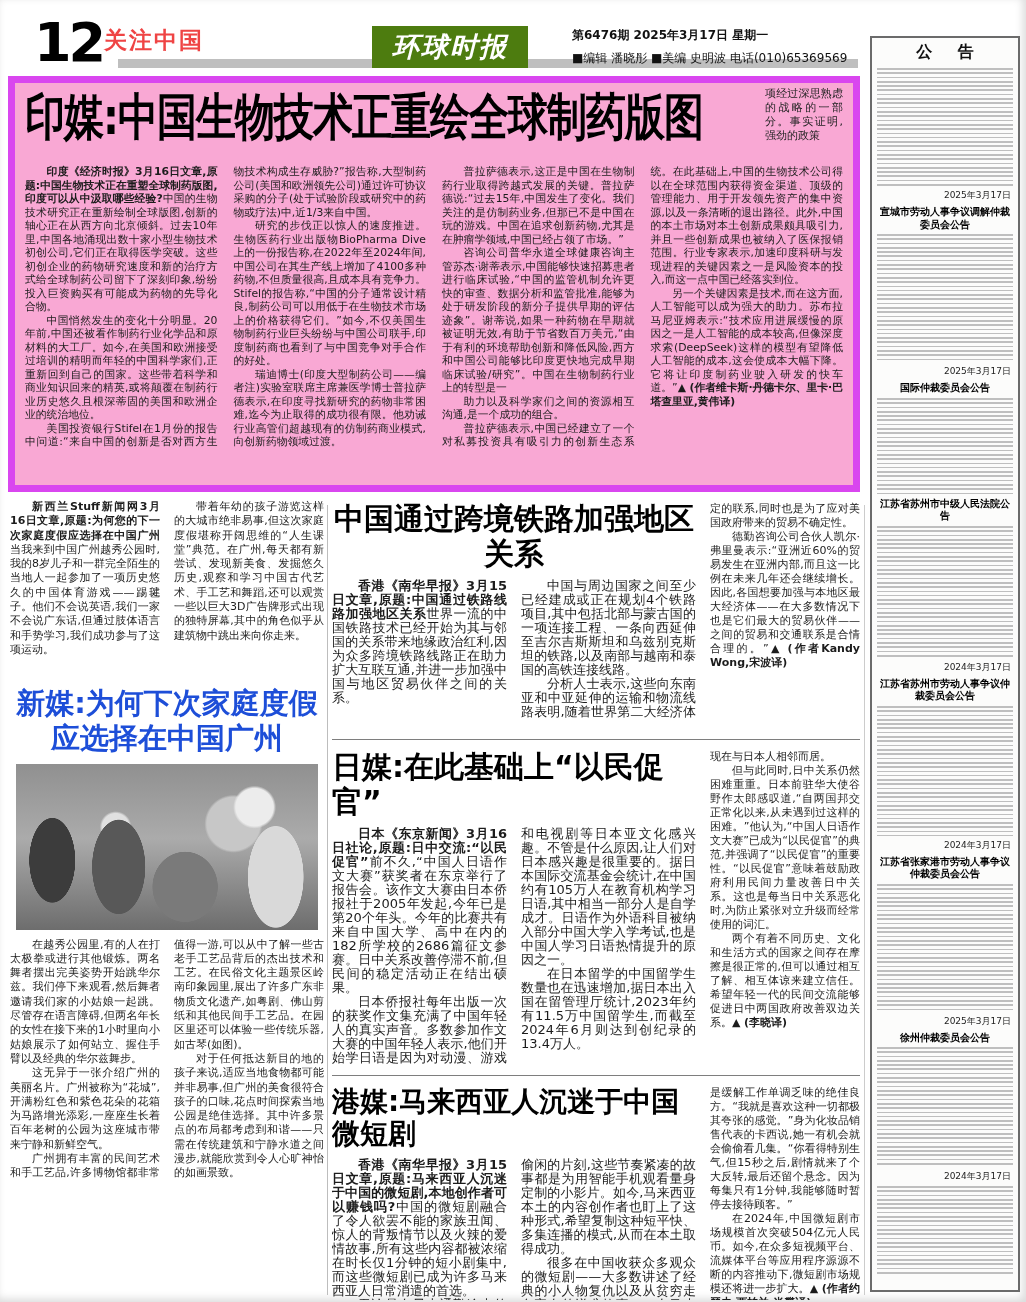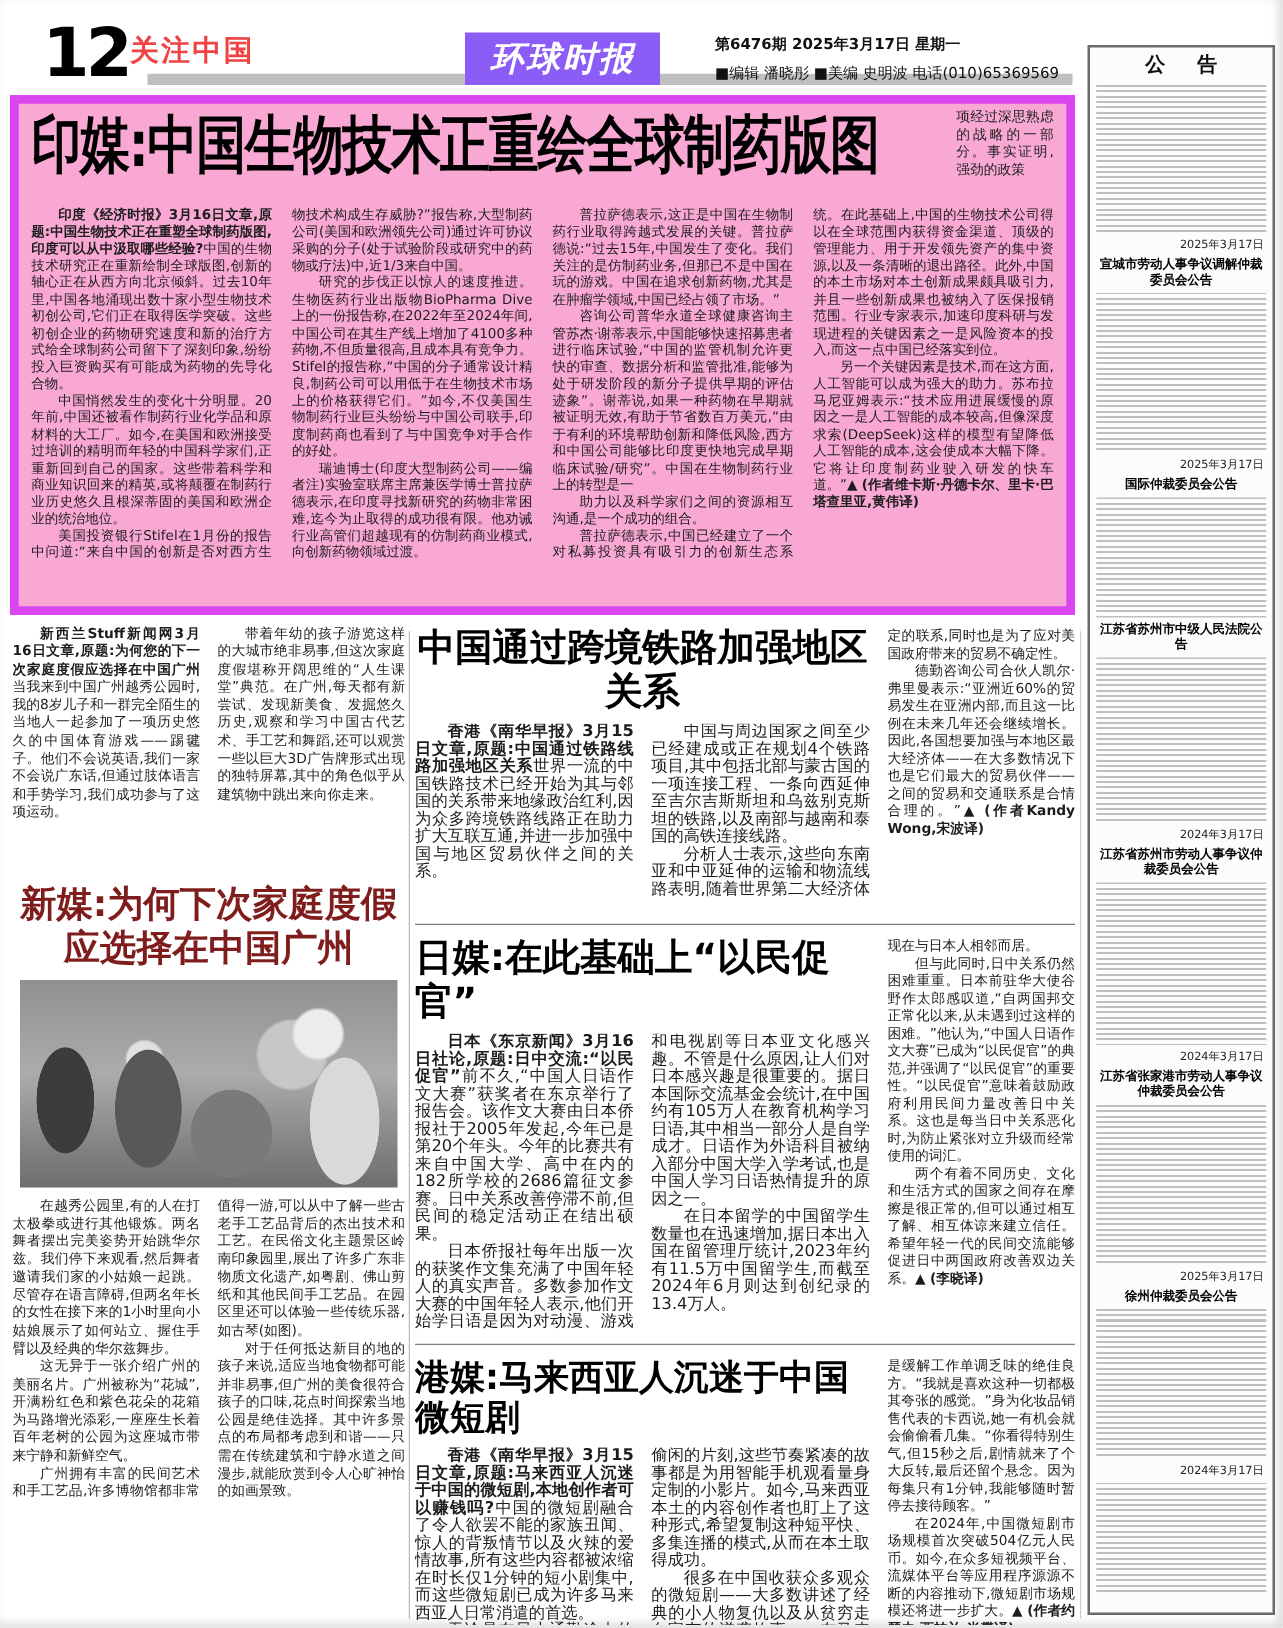--- a/index.html
+++ b/index.html
@@ -8,40 +8,40 @@
         box-shadow:inset -3px -3px 8px rgba(0,0,0,.15);}
   p{margin:0;text-indent:2em;}
   .jt{text-align:justify;}
   .byline{font-weight:bold;}
   b{font-weight:bold;}
 
   
   .pagenum{position:absolute;left:34px;top:16px;font-size:54px;font-weight:900;line-height:1;letter-spacing:-3px;color:#000;}
   .sectiontitle{position:absolute;left:104px;top:25px;font-size:23px;font-weight:900;color:#ef4444;letter-spacing:2px;}
   .graybar{position:absolute;left:118px;top:59px;width:740px;height:9px;background:#bfbfbf;}
-  .masthead{position:absolute;left:372px;top:26px;width:156px;height:42px;background:#8b5cf6;color:#fff;
+  .masthead{position:absolute;left:372px;top:26px;width:156px;height:42px;background:#4d7c0f;color:#fff;
             display:flex;align-items:center;justify-content:center;font-family:"DejaVu Serif",serif;
             font-style:italic;font-weight:bold;font-size:27px;letter-spacing:2px;}
   .issue{position:absolute;left:572px;top:24px;font-size:12px;line-height:1.9;color:#111;white-space:nowrap;}
   .issue .l1{font-weight:bold;}
 
   
   .main-article{position:absolute;left:8px;top:76px;width:852px;height:416px;border:7px solid #d946ef;
                 background:#f9a8d4;box-sizing:border-box;padding:4px 10px 6px;}
   .mh-row{display:flex;gap:10px;align-items:flex-start;}
   .mh-row h1{flex:1;margin:2px 0 0;font-size:40px;font-weight:900;letter-spacing:-1px;color:#000;
              line-height:1.1;transform:scaleY(1.25);transform-origin:top left;white-space:nowrap;}
   .mh-side{width:78px;font-size:11px;line-height:14px;color:#222;}
   .mh-side p{text-indent:0;}
   .mbody{margin-top:22px;height:312px;column-count:4;column-gap:16px;font-size:10.8px;line-height:13.5px;overflow:hidden;}
 
   
   .left-col{position:absolute;left:10px;top:500px;width:314px;height:796px;overflow:hidden;}
   .gz-top{height:186px;column-count:2;column-gap:14px;font-size:11px;line-height:14.3px;overflow:hidden;}
-  .gz-head{margin:20px 0 8px;font-size:29px;font-weight:900;text-align:center;line-height:1.2;color:#7f1d1d;}
+  .gz-head{margin:0 0 8px;font-size:29px;font-weight:900;text-align:center;line-height:1.2;color:#1d4ed8;}
   .photo{width:302px;height:166px;margin:0 auto;
     background:
       radial-gradient(circle at 79% 26%, #ececec 0 7%, transparent 8%),
       radial-gradient(circle at 72% 36%, #c7c7c7 0 11%, transparent 12%),
       radial-gradient(ellipse 46px 84px at 86% 68%, #d9d9d9 0 60%, transparent 61%),
       radial-gradient(ellipse 38px 70px at 12% 58%, #3c3c3c 0 60%, transparent 61%),
       radial-gradient(ellipse 44px 78px at 34% 62%, #585858 0 60%, transparent 61%),
       radial-gradient(ellipse 54px 58px at 56% 74%, #7a7a7a 0 60%, transparent 61%),
       radial-gradient(circle at 33% 38%, #e0e0e0 0 6%, transparent 7%),
       linear-gradient(180deg,#909090 0%,#ababab 45%,#6d6d6d 100%);

